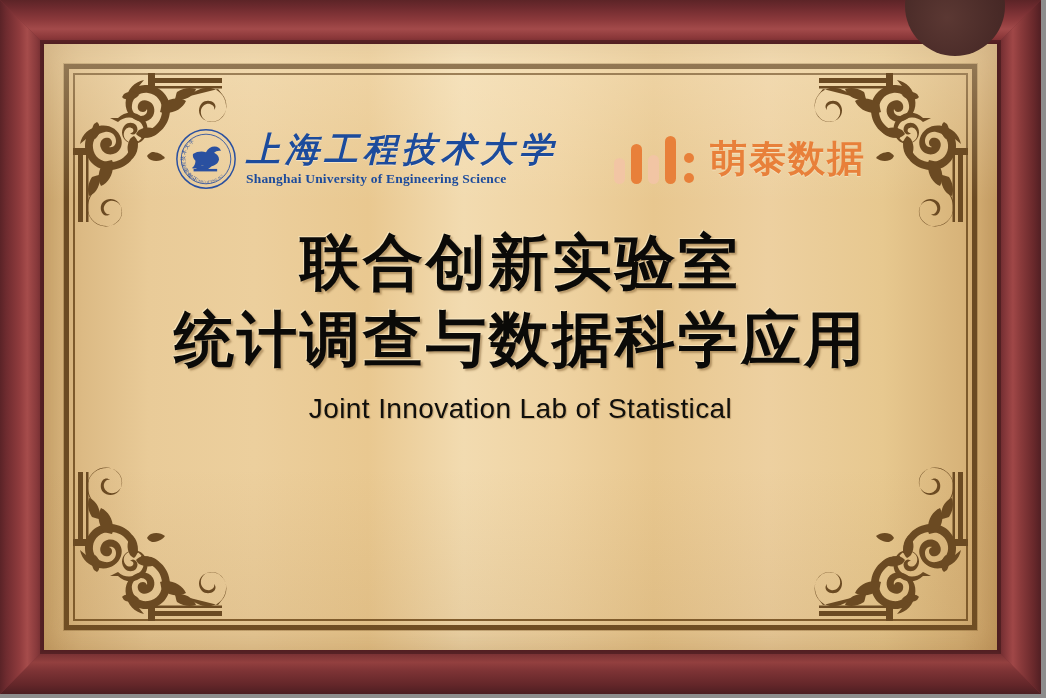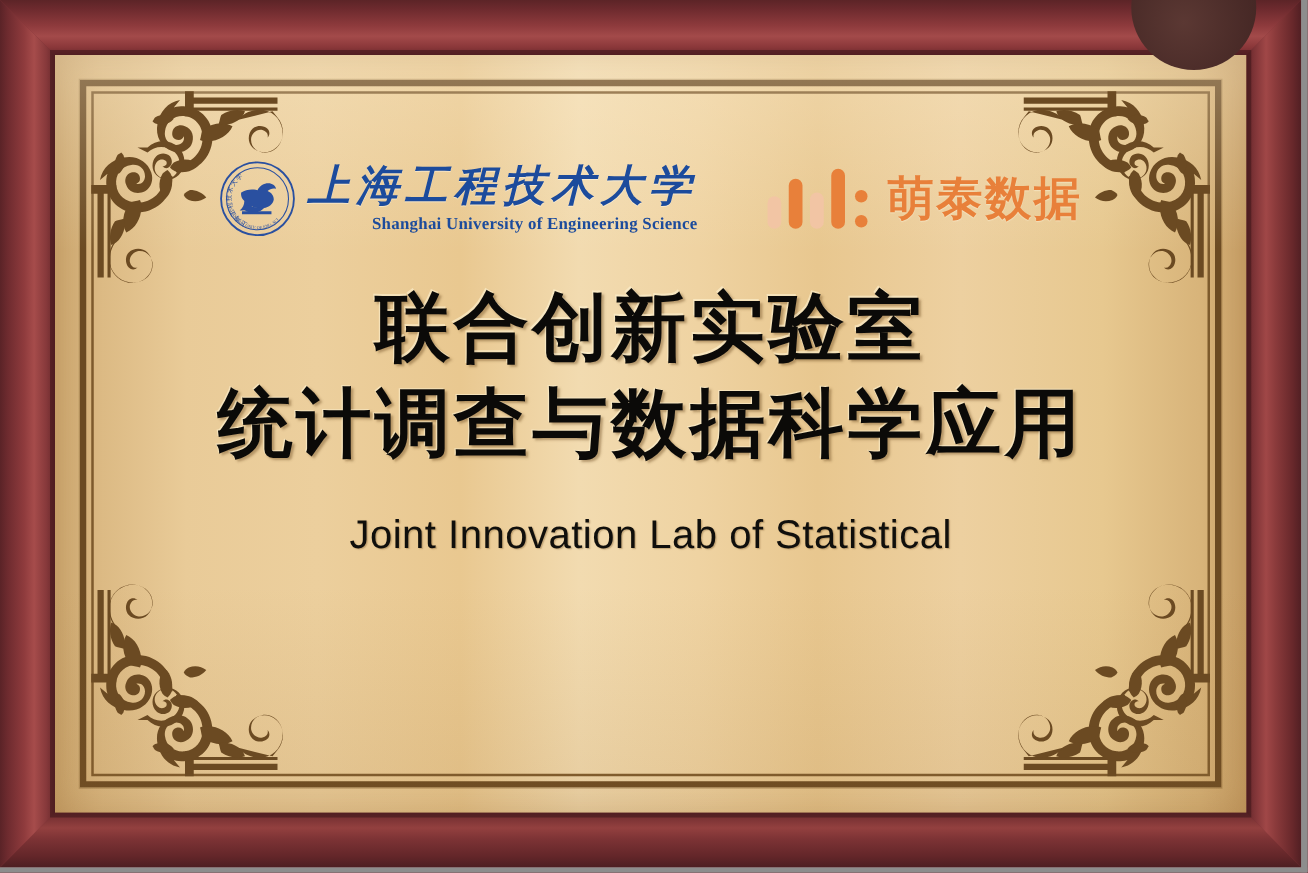--- a/index.html
+++ b/index.html
@@ -176,27 +176,26 @@
     text-shadow: 0 1px 0 rgba(255,250,235,.5);
   }
   .uni-en {
     font-family: "Liberation Serif", serif;
     font-size: 13.5px;
     font-weight: 700;
     color: #1c4b9c;
     letter-spacing: .2px;
     white-space: nowrap;
     margin-top: 5px;
-    text-align: right;
   }
 
   
   .co-logo {
     display: flex;
-    align-items: center;
+    align-items: flex-end;
     gap: 16px;
   }
   .co-mark {
     display: flex;
     align-items: flex-end;
     gap: 6px;
     height: 48px;
   }
   .co-bar { width: 11px; border-radius: 6px; }
   .co-dots {
@@ -225,23 +224,23 @@
     font-weight: 700;
     line-height: 1.29;
     letter-spacing: 3px;
     color: #0b0a08;
     text-shadow:
        -1px -1px 0 rgba(255,245,215,.55),
         2px  2px 2px rgba(110,78,35,.45);
     white-space: nowrap;
   }
   .title-en {
-    margin-top: 26px;
+    margin-top: 11px;
     font-family: "Liberation Sans", sans-serif;
-    font-size: 32px;
+    font-size: 28px;
     font-weight: 400;
     line-height: 1.38;
     color: #100f0c;
     letter-spacing: .4px;
     text-shadow: 1px 1px 1px rgba(120,88,42,.38);
   }
 
   
   .gutter-right {
     position: absolute;

